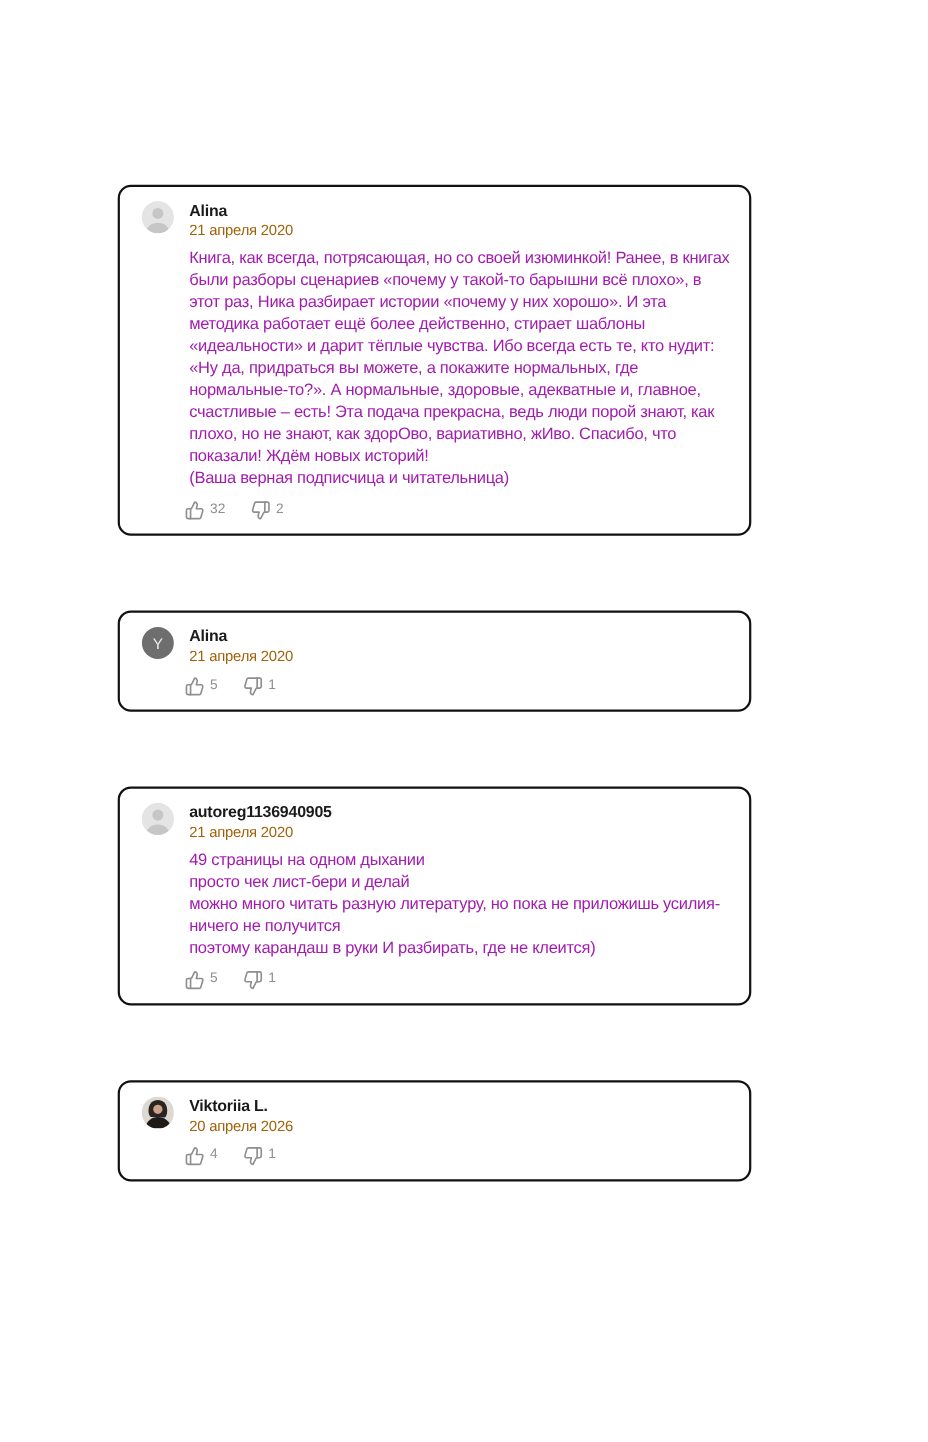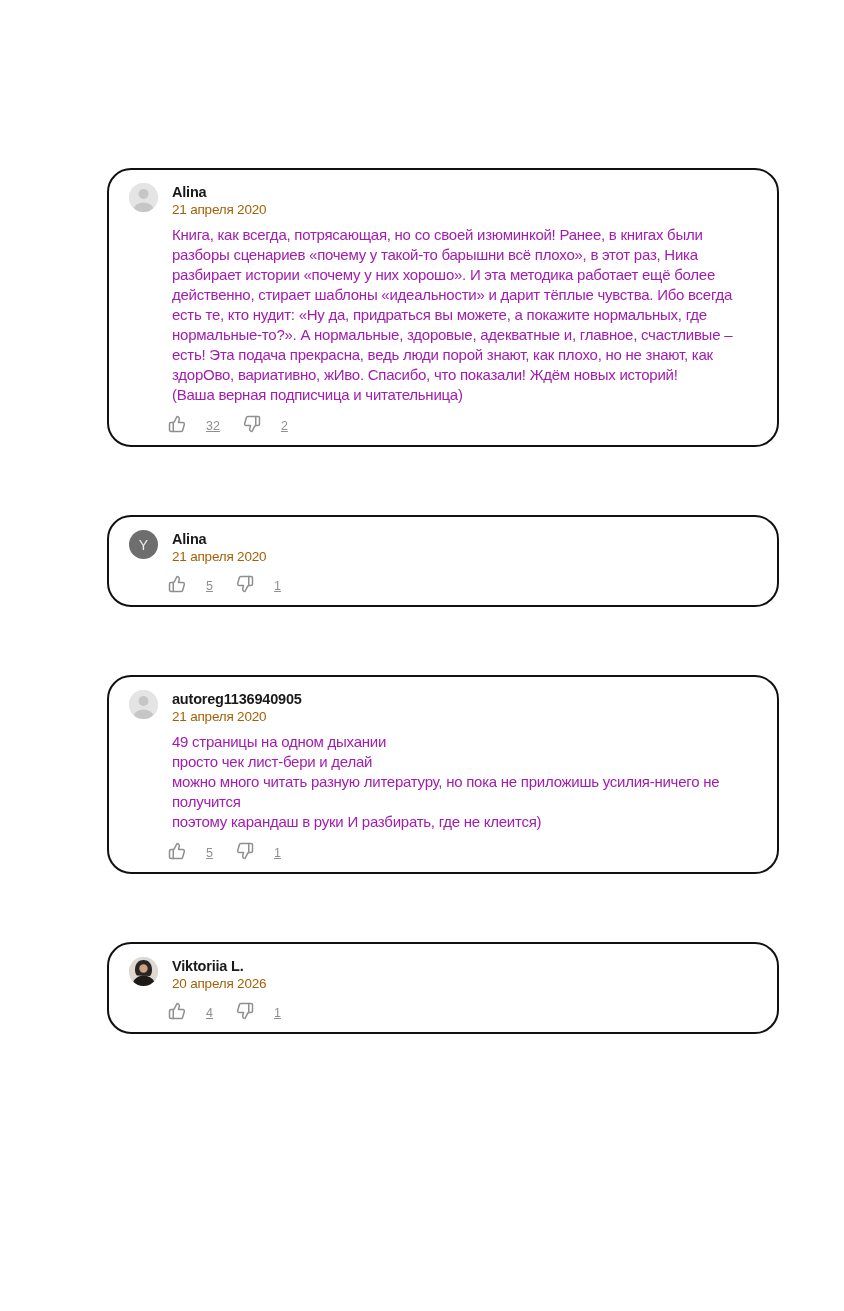--- a/index.html
+++ b/index.html
@@ -16,24 +16,24 @@
     overflow:hidden;
   }
   .reviews{
     position:absolute;
     top:168px;
     left:107px;
     width:576px;
   }
   .card{
     box-sizing:border-box;
-    width:672px;
+    width:576px;
     background:#ffffff;
     border:2px solid #111111;
-    border-radius:24px;
+    border-radius:12px;
     padding:13px 16px 12px 20px;
     margin-bottom:68px;
   }
   .card-header{
     display:flex;
     align-items:flex-start;
     gap:14px;
   }
   .avatar{
     flex:none;
@@ -77,31 +77,30 @@
     white-space:pre-line;
   }
   .actions{
     margin:10px 0 0 39px;
     display:flex;
     align-items:center;
     gap:23px;
   }
   .vote{
     display:inline-flex;
-    align-items:flex-end;
-    gap:20px;
+    align-items:flex-start;
+    gap:5px;
     background:none;
     border:none;
     padding:0;
     margin:0;
     cursor:pointer;
     color:#8f8f8f;
     font-family:"Liberation Sans", sans-serif;
     font-size:12.5px;
-    text-decoration:underline;
   }
   .vote svg{display:block;}
   .count{color:#8f8f8f;}
 </style>
 </head>
 <body>
 
 <div class="page">
   <div class="reviews">
 

